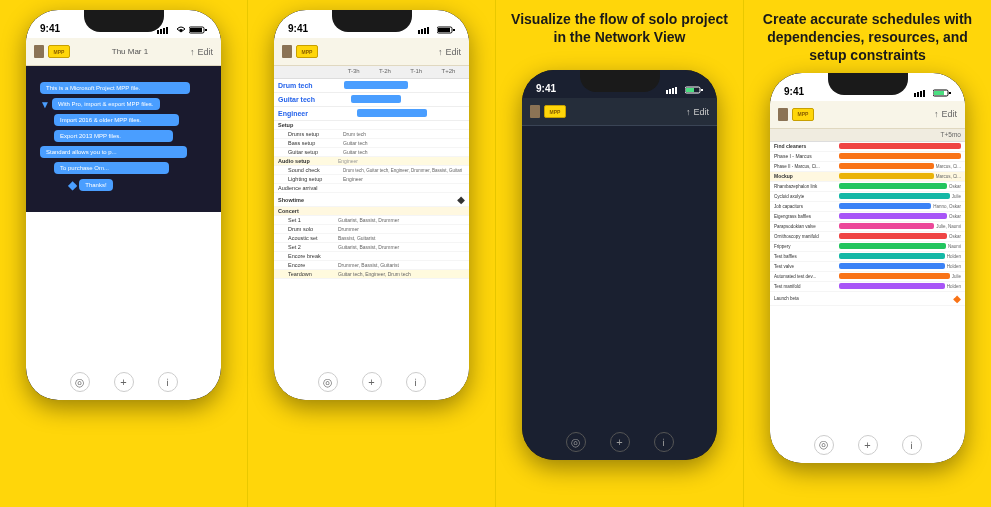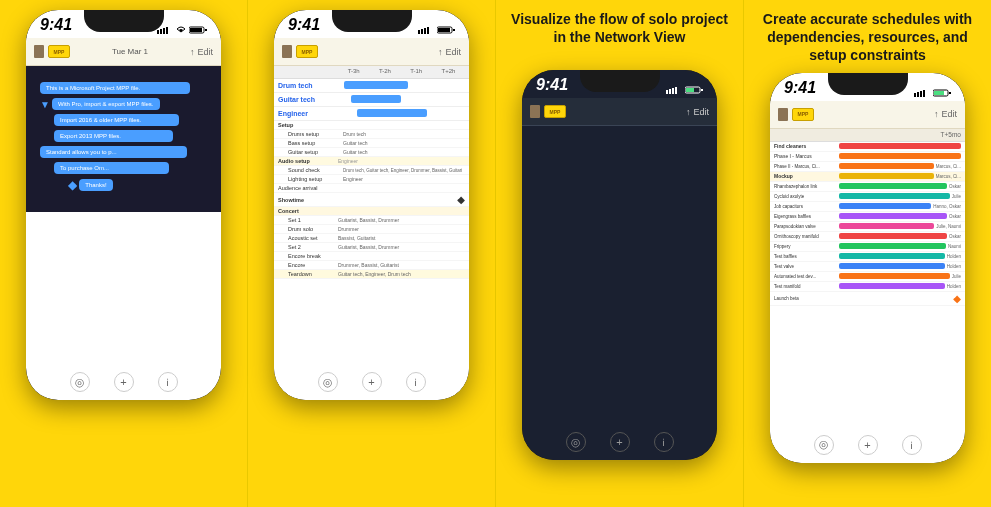--- a/index.html
+++ b/index.html
@@ -95,21 +95,21 @@
       display: flex;
       justify-content: space-between;
       align-items: flex-end;
       padding: 0 14px 4px;
       z-index: 5;
       font-size: 9px;
       font-weight: 700;
       color: #000;
     }
 
-    .status-time { font-size: 16px; font-weight: 700; font-style: italic; }
+    .status-time { font-size: 10px; font-weight: 700; }
     .status-icons { display: flex; gap: 3px; align-items: center; }
 
     
     .app-header {
       position: absolute;
       top: 28px;
       left: 0;
       right: 0;
       height: 28px;
       background: #f8f5e8;
@@ -233,21 +233,21 @@
               </svg>
           </div>
         </div>
         <div class="app-header">
           <div class="app-header-icons">
             <div class="app-icon-box" style="background:#8B7355;width:10px;height:13px;border-radius:1px;"></div>
             <div class="app-icon-box active" style="width:22px;height:13px;background:#ffd60a;border:1px solid #c8a000;border-radius:2px;display:flex;align-items:center;justify-content:center;">
               <span style="font-size:5px;font-weight:900;color:#8B6000;">MPP</span>
             </div>
           </div>
-          <div class="header-date">Tue Mar 1</div>
+          <div class="header-date">Thu Mar 1</div>
           <div class="header-edit">
             <span style="font-size:9px;">↑</span>
             <span>Edit</span>
           </div>
         </div>
         <div class="screen-content phone1-content">
 
           <div style="padding:8px 6px; position:relative;">
 
             <div style="margin-bottom:4px;">

